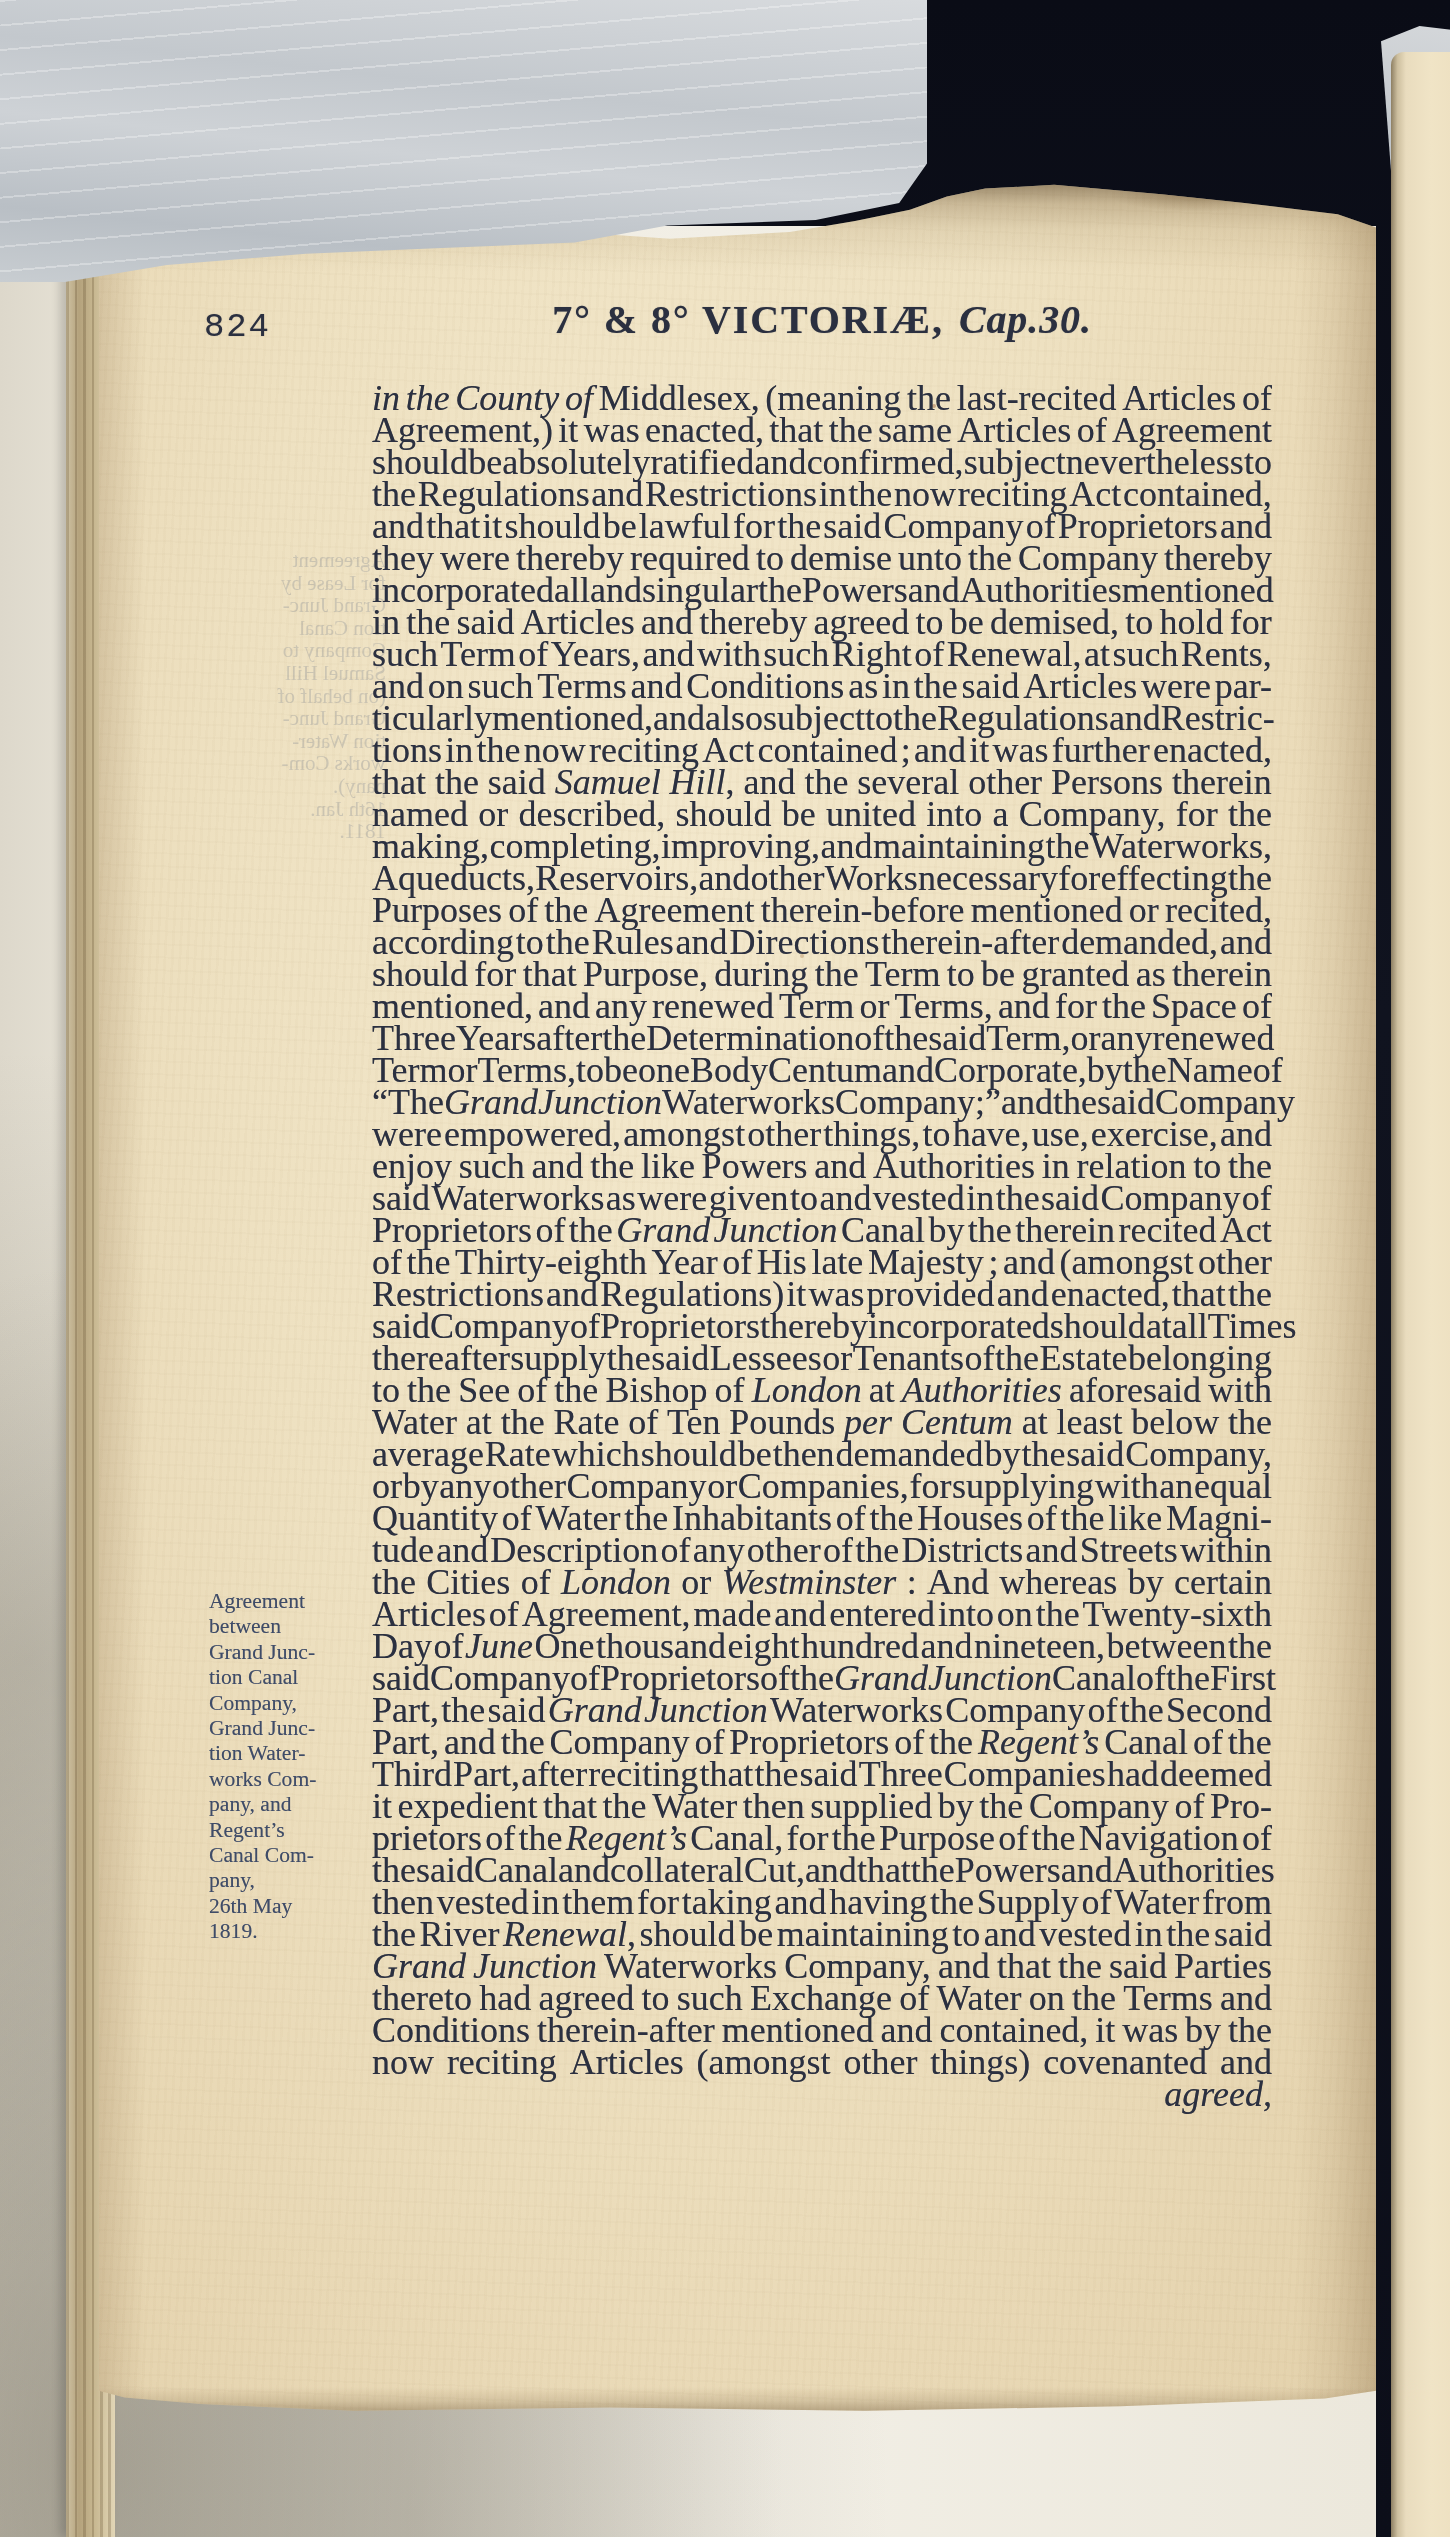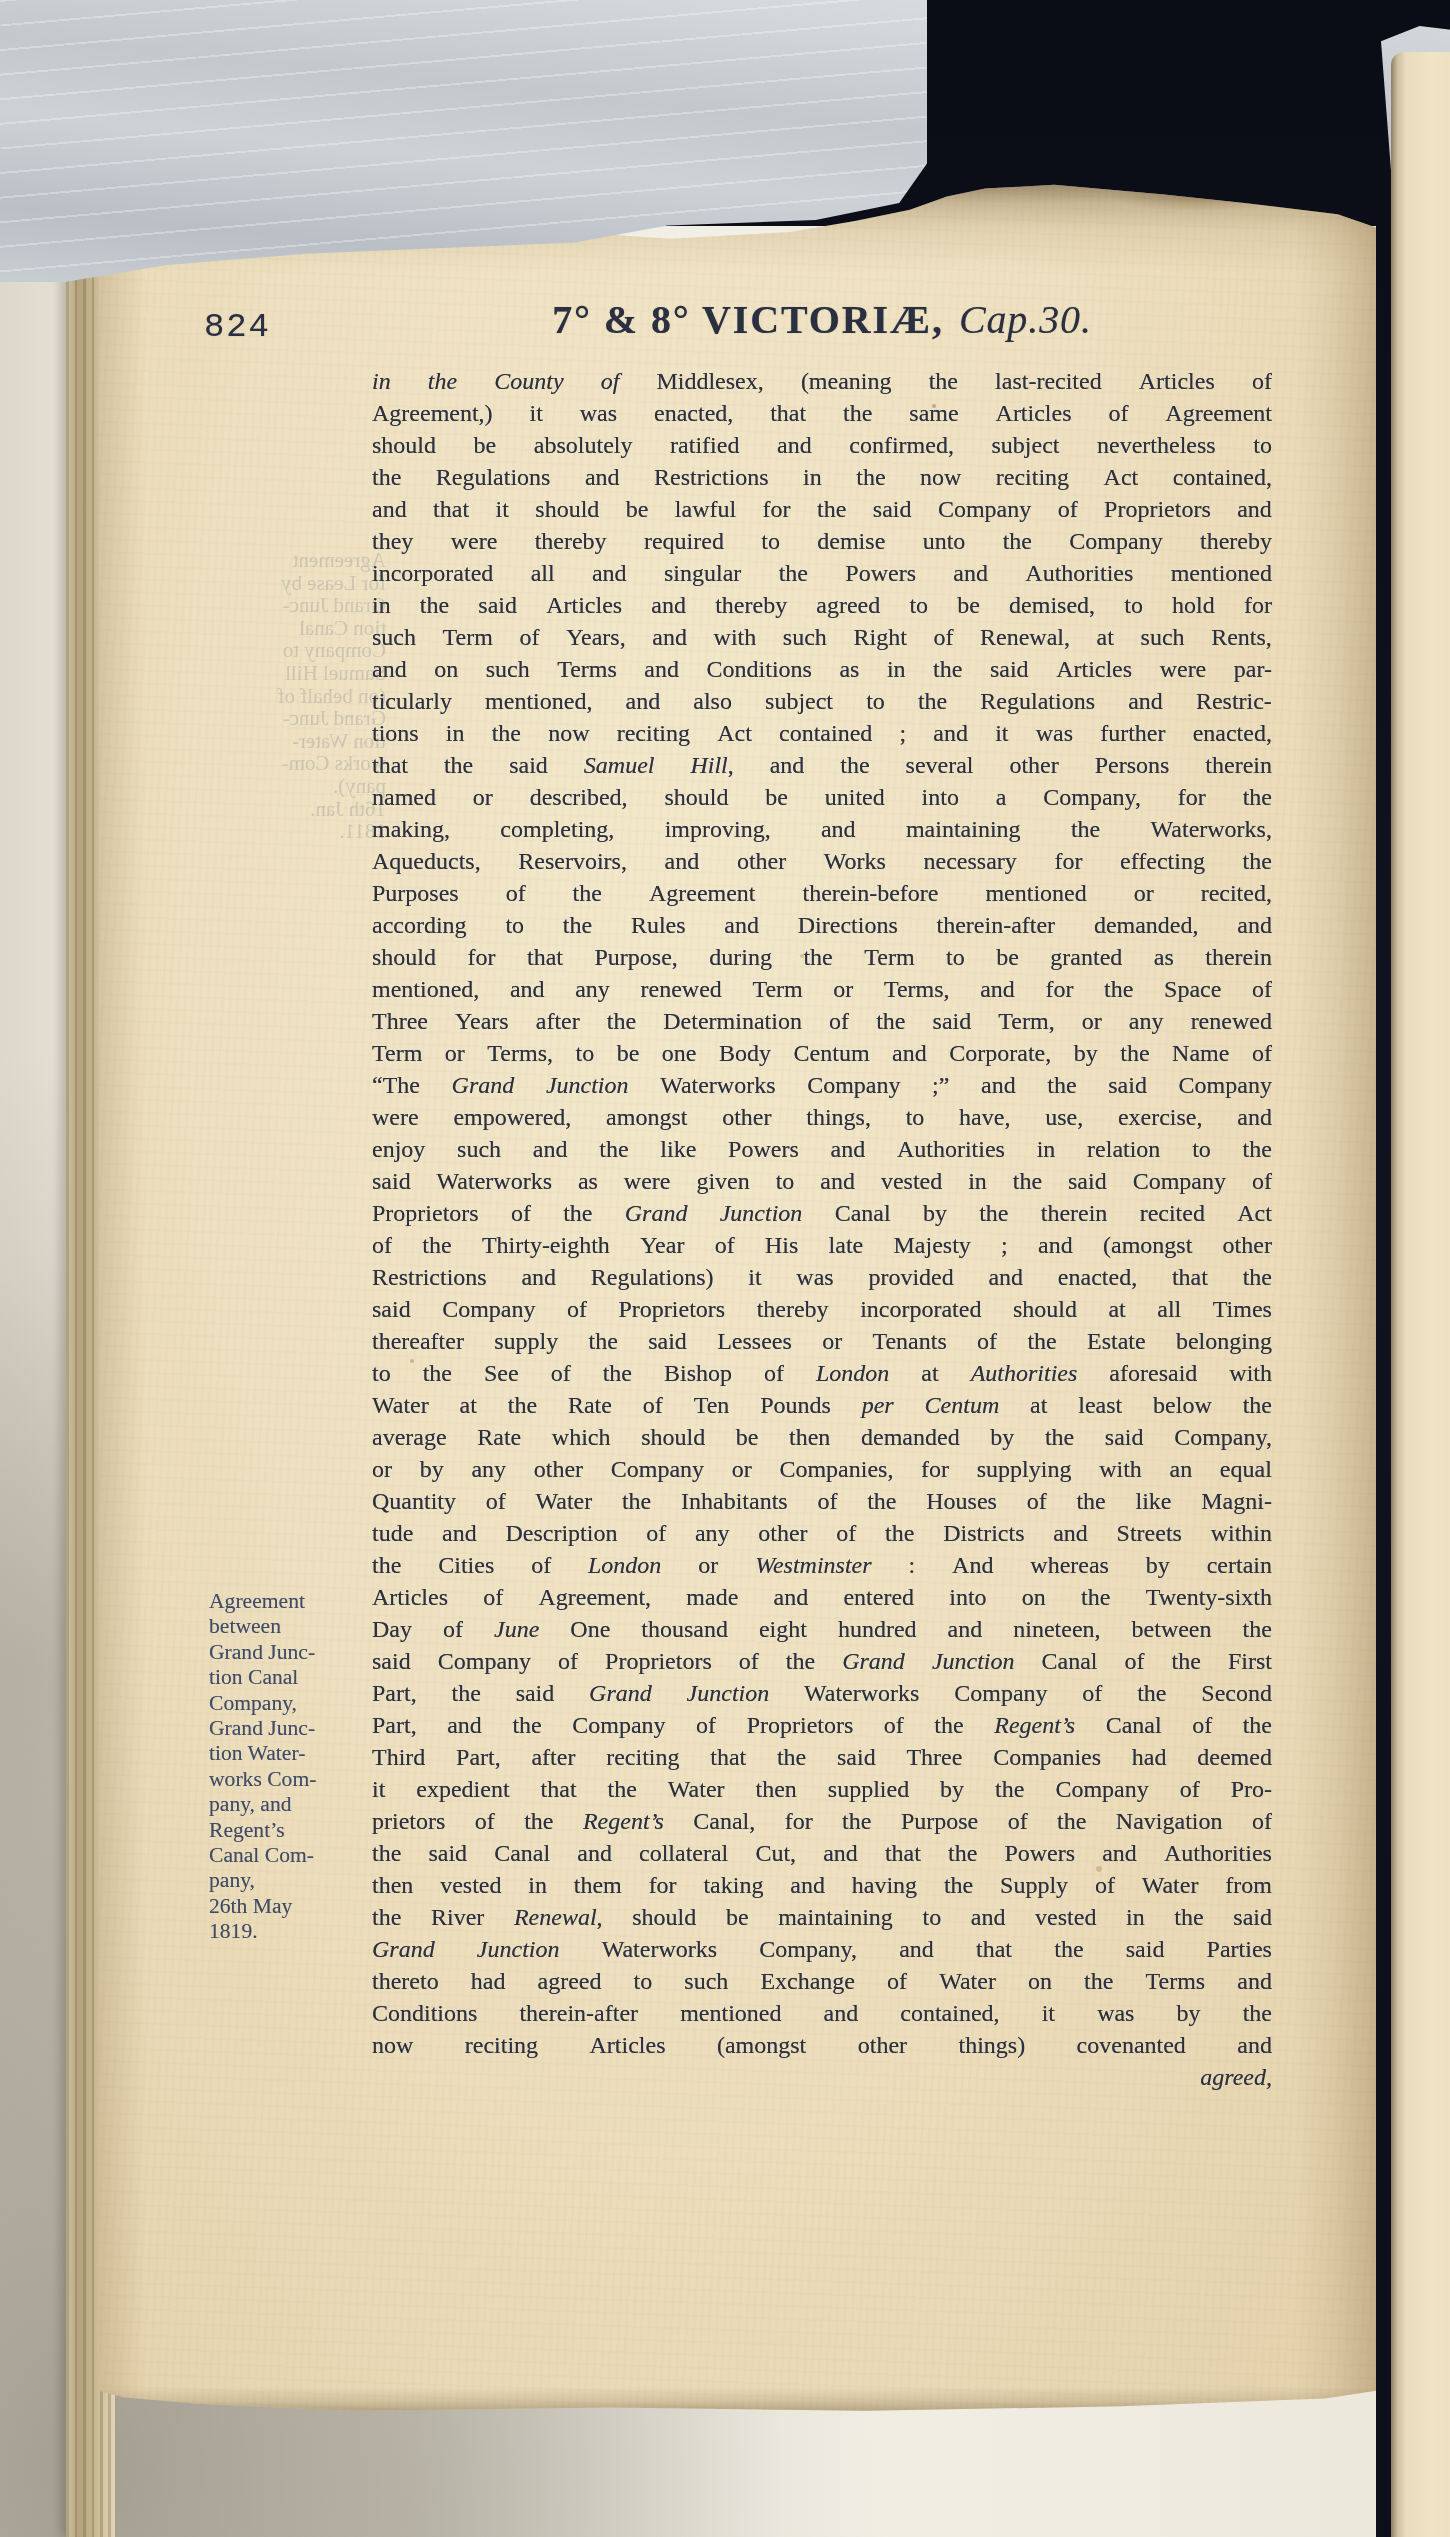--- a/index.html
+++ b/index.html
@@ -90,24 +90,24 @@
   .page-number{
     position:absolute;left:105px;top:125px;font-size:34px;letter-spacing:1.9px;
     text-shadow:0 0 0.9px rgba(43,48,64,.4);
     font-family:Liberation Mono, monospace;
   }
   .running-title{
     position:absolute;left:273px;top:113px;width:900px;text-align:center;
     font-size:40px;font-weight:700;letter-spacing:1.9px;white-space:nowrap;
     text-shadow:0 0 0.9px rgba(43,48,64,.45);
   }
-  .running-title .cap{font-style:italic;font-weight:400;margin-left:15px;letter-spacing:0.9px;}
+  .running-title .cap{font-style:italic;font-weight:700;margin-left:15px;letter-spacing:0.9px;}
   .body-text{
-    position:absolute;left:273px;top:185px;width:900px;
-    font-size:24px;text-shadow:0 0 0.6px rgba(43,48,64,.55);text-align:right;
+    position:absolute;left:273px;top:194px;width:900px;
+    font-size:36px;text-shadow:0 0 0.6px rgba(43,48,64,.55);text-align:right;
   }
   .line{display:flex;justify-content:space-between;height:32px;align-items:baseline;}
   .line .w{white-space:nowrap;}
   .it{font-style:italic;}
   .catchline{height:32px;display:flex;justify-content:flex-end;font-style:italic;}
   .margin-note{
     position:absolute;left:110px;top:1406px;width:167px;
     font-size:21.6px;color:#3f4c68;text-shadow:0 0 0.5px rgba(63,76,104,.4);
   }
   .note-line{height:25.4px;}

